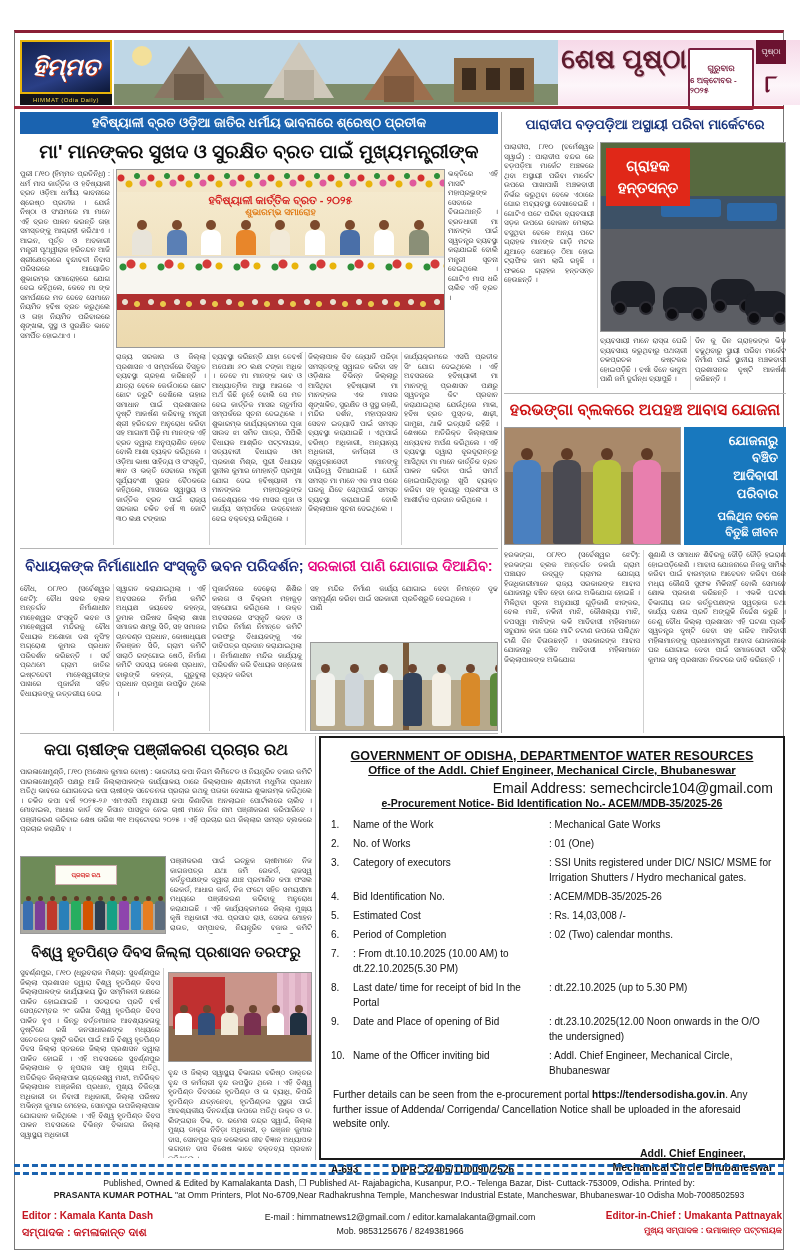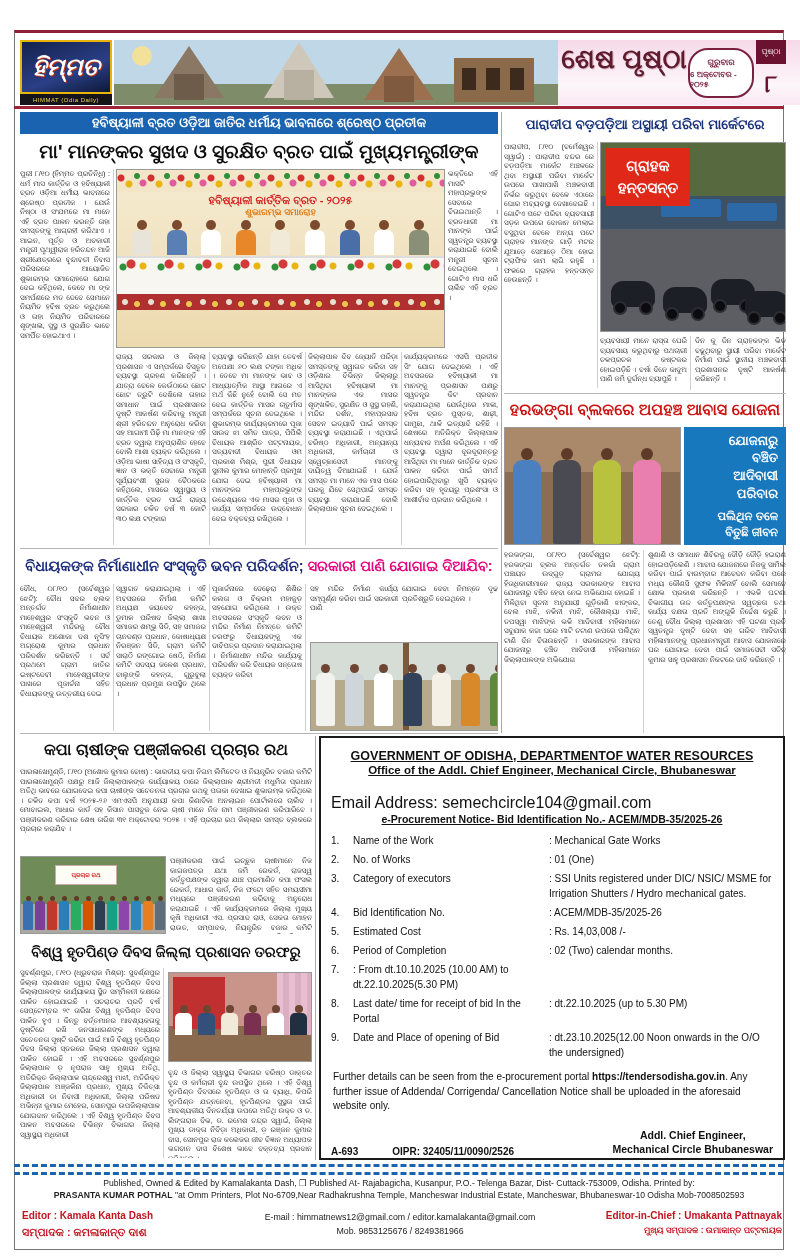--- a/index.html
+++ b/index.html
@@ -10,21 +10,21 @@
   
   .logo{left:20px;top:40px;width:92px;height:54px;background:linear-gradient(160deg,#15224e,#2a3f86 60%,#0d1838);
         border:2px solid #e8b40a;box-sizing:border-box;display:flex;align-items:center;justify-content:center;}
   .logo span{color:#fff;font-weight:bold;font-style:italic;font-size:24px;text-shadow:1px 1px 0 #c8320a;}
   .logostrip{left:20px;top:94px;width:92px;height:11px;background:#14141a;color:#f5d54a;font-size:6px;
              display:flex;align-items:center;justify-content:center;letter-spacing:.5px;}
   .tbanner{left:114px;top:40px;width:444px;height:65px;}
   .mright{left:558px;top:40px;width:228px;height:65px;background:linear-gradient(180deg,#f6d9e8,#fdf6fa 70%,#f9e7f1);padding-left:21px;}
   .mtitle{left:2px;top:6px;width:128px;text-align:center;color:#5e1b2e;font-weight:bold;font-size:27px;line-height:1.0;
           text-shadow:1px 1px 0 #d9b6c2;}
-  .datepill{left:130px;top:8px;width:66px;height:50px;border:2px solid #7a2040;border-radius:20px;background:#fff;
+  .datepill{left:130px;top:8px;width:66px;height:62px;border:2px solid #7a2040;border-radius:2px;background:#fff;
             box-sizing:border-box;display:flex;flex-direction:column;align-items:center;justify-content:center;color:#7a2040;}
   .datepill .d1{font-size:8.5px;font-weight:bold;}
   .datepill .d2{font-size:8px;font-weight:bold;margin-top:2px;}
   .pcorner{left:198px;top:0;width:30px;height:65px;}
   .pcorner .plab{height:24px;background:#6b1230;color:#fff;font-size:8px;display:flex;align-items:center;justify-content:center;}
   .pcorner .pnum{height:40px;color:#6b1230;font-size:24px;font-weight:bold;display:flex;align-items:center;justify-content:center;}
   .mastrule{left:14px;top:106px;width:770px;height:3px;background:#9d2436;}
   
   .bt{font-size:7.2px;line-height:1.32;text-align:justify;color:#1c1c1c;overflow:hidden;word-break:break-word;}
   .vr{border-right:1px solid #cfcfcf;padding-right:3px;box-sizing:border-box;}
@@ -102,21 +102,21 @@
   
   .hlD{left:20px;top:552px;width:478px;height:28px;font-size:14.5px;line-height:28px;}
   .hlD .p1{color:#1a2a7a;} .hlD .p2{color:#e5007d;}
   .hlE{left:20px;top:736px;width:292px;height:28px;font-size:16px;line-height:28px;color:#0d0d0d;}
   .hlF{left:20px;top:939px;width:292px;height:26px;font-size:14.5px;line-height:26px;color:#0d0d0d;}
   
   .tender{left:319px;top:736px;width:466px;height:424px;border:2px solid #1a1a1a;box-sizing:border-box;
           padding:11px 10px;font-family:"Liberation Sans","DejaVu Sans",sans-serif;}
   .tender .t1{text-align:center;font-weight:bold;font-size:12.5px;text-decoration:underline;}
   .tender .t2{text-align:center;font-weight:bold;font-size:11.5px;text-decoration:underline;margin-top:1px;}
-  .tender .t3{text-align:left;font-size:16px;margin-top:18px;}
+  .tender .t3{text-align:right;font-size:14px;margin-top:4px;}
   .tender .t4{text-align:center;font-weight:bold;font-size:10.5px;text-decoration:underline;margin-top:1px;}
   .trows{margin-top:8px;}
   .trow{display:grid;grid-template-columns:22px 196px 1fr;font-size:10px;line-height:1.5;margin-bottom:4px;}
   .tnote{font-size:10px;line-height:1.45;margin-top:10px;padding:0 2px;}
   .tnote b{}
   .tbottom{display:flex;align-items:flex-end;margin-top:14px;font-size:10px;}
   .tbottom .ref{font-weight:bold;}
   .tbottom .oipr{font-weight:bold;margin-left:34px;}
   .tbottom .sign{margin-left:auto;text-align:center;font-weight:bold;font-size:10.5px;line-height:1.4;}
   
@@ -350,20 +350,25 @@
       <div class="trow">
           <span>8.</span>
           <span>Last date/ time for receipt of bid In the Portal</span>
           <span>: dt.22.10.2025 (up to 5.30 PM)</span>
         </div>
       <div class="trow">
           <span>9.</span>
           <span>Date and Place of opening of Bid</span>
           <span>: dt.23.10.2025(12.00 Noon onwards in the O/O the undersigned)</span>
         </div>
+      <div class="trow">
+          <span>10.</span>
+          <span>Name of the Officer inviting bid</span>
+          <span>: Addl. Chief Engineer, Mechanical Circle, Bhubaneswar</span>
+        </div>
     </div>
     <div class="tnote"><span>Further details can be seen from the e-procurement portal </span><b>https://tendersodisha.gov.in</b><span>.  Any further issue of Addenda/ Corrigenda/ Cancellation Notice shall be uploaded in the aforesaid website only.</span></div>
     <div class="tbottom">
       <span class="ref">A-693</span>
       <span class="oipr">OIPR: 32405/11/0090/2526</span>
       <span class="sign">
         <span>Addl. Chief Engineer,</span><br>
         <span>Mechanical Circle Bhubaneswar</span>
       </span>
     </div>

